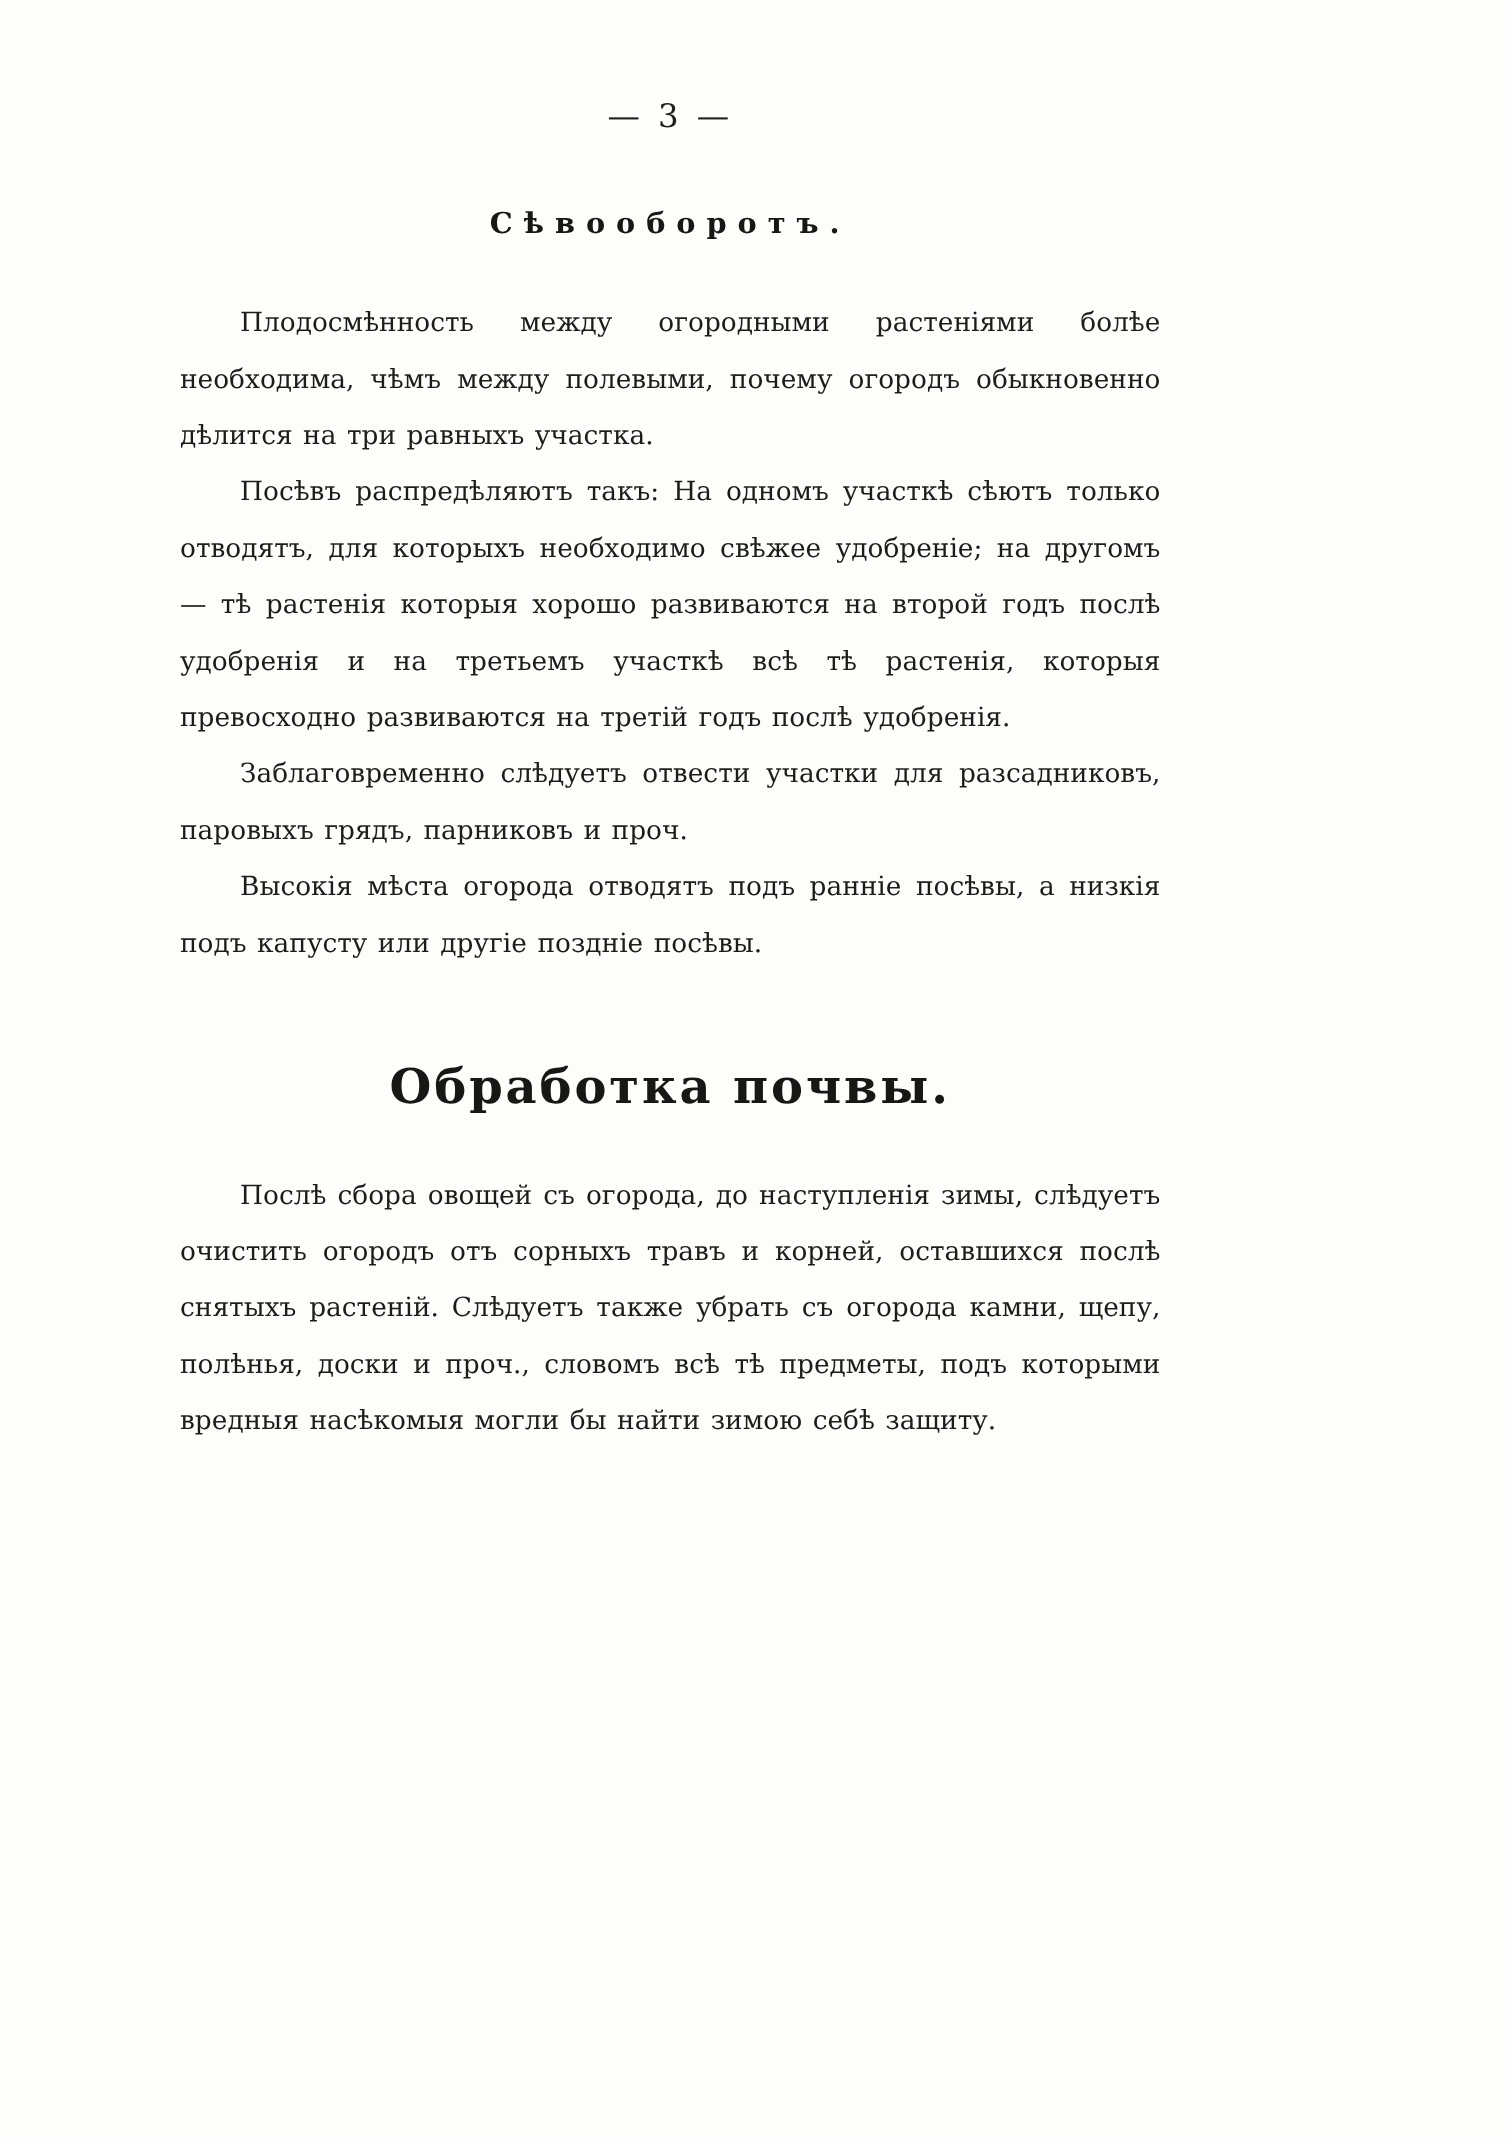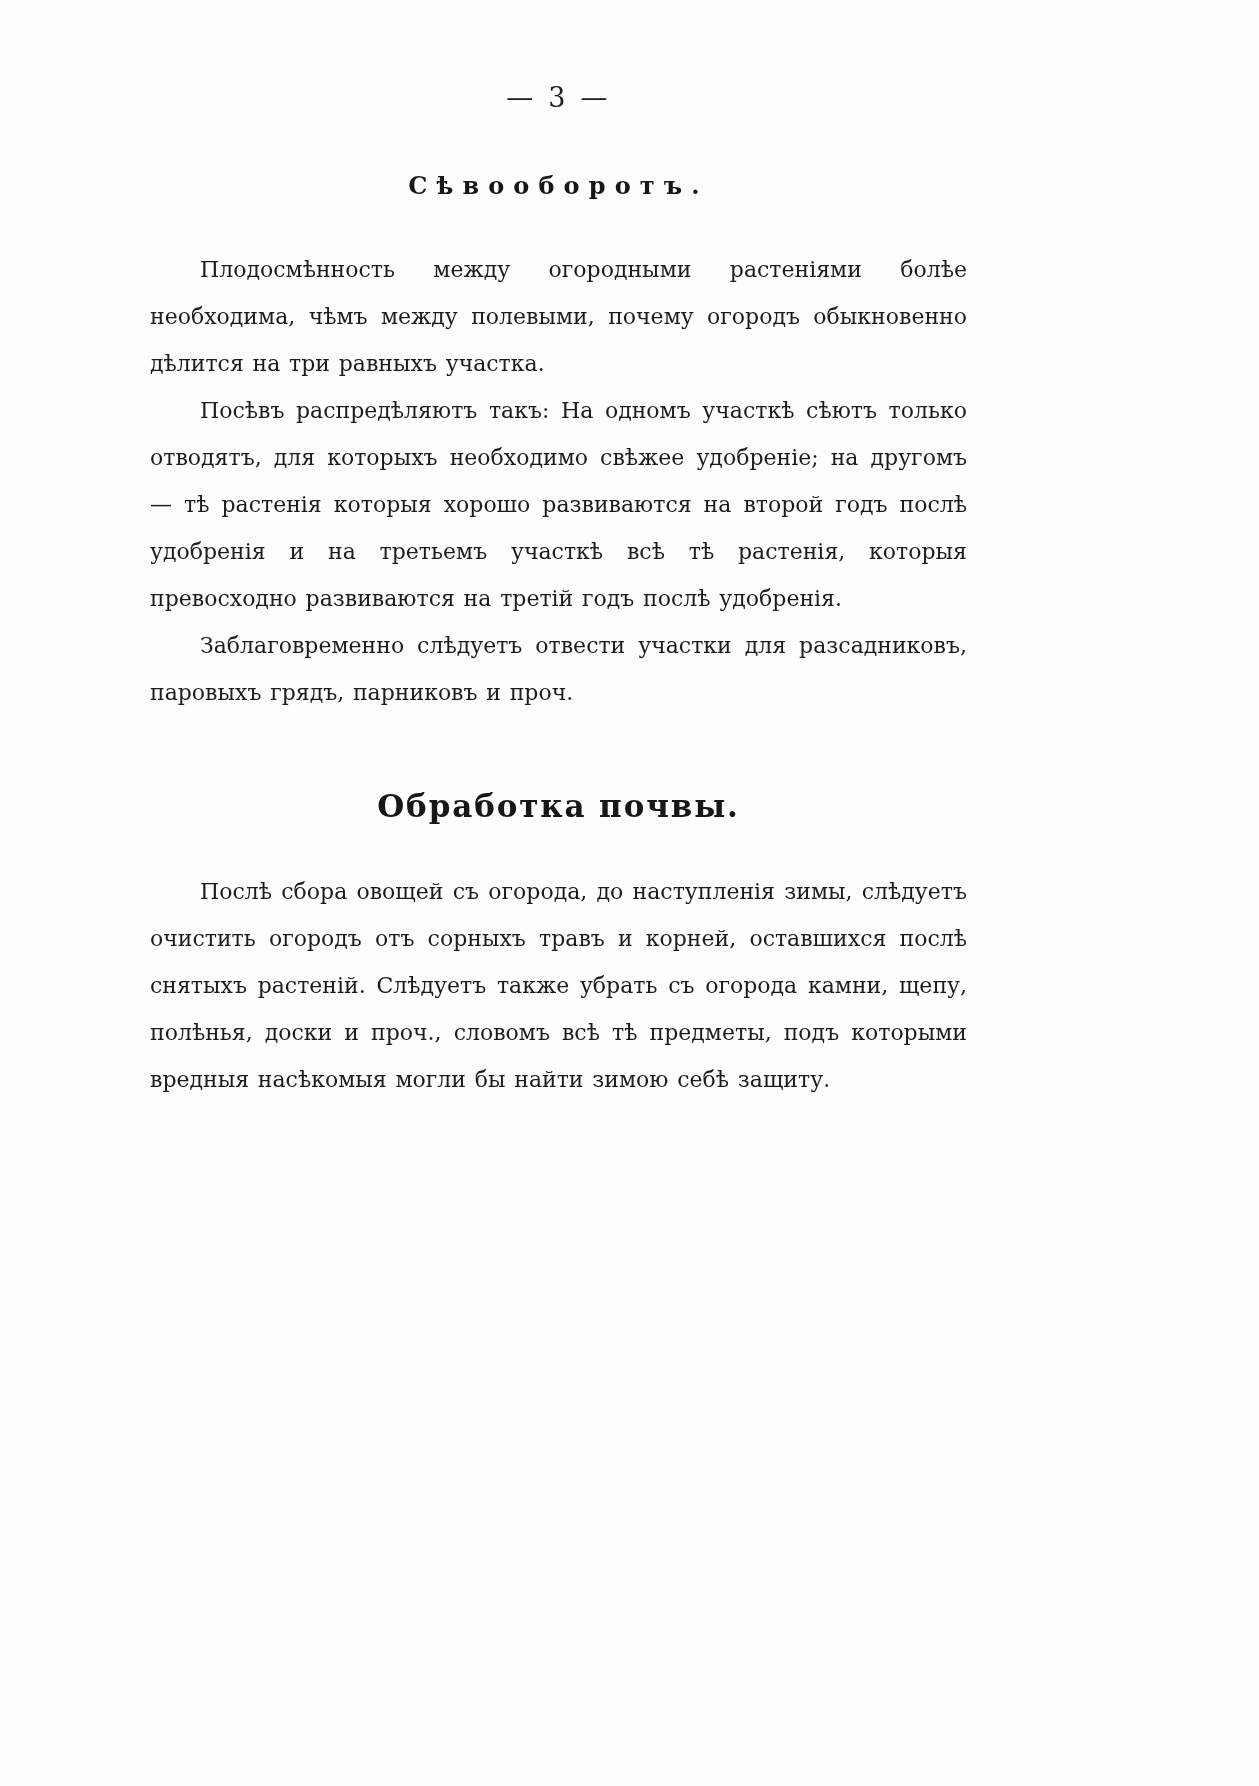--- a/index.html
+++ b/index.html
@@ -32,21 +32,21 @@
     margin: 58px 0 46px 0;
     text-align: center;
     font-size: 24px;
     font-weight: bold;
     letter-spacing: 0.38em;
     color: #171715;
   }
   .section-heading {
     margin: 72px 0 44px 0;
     text-align: center;
-    font-size: 31px;
+    font-size: 40px;
     font-weight: bold;
     letter-spacing: 0.06em;
     color: #171715;
   }
   .para {
     margin: 0;
     font-size: 22px;
     line-height: 47px;
     text-align: justify;
     text-indent: 50px;
@@ -66,20 +66,21 @@
   <div class="content">
 
     <div class="page-number">— 3 —</div>
 
     <div class="sec1">
       <h1 class="doc-title">Сѣвооборотъ.</h1>
 
       <p class="para">Плодосмѣнность между огородными растеніями болѣе необходима, чѣмъ между полевыми, почему огородъ обыкновенно дѣлится на три равныхъ участка.</p>
       <p class="para">Посѣвъ распредѣляютъ такъ: На одномъ участкѣ сѣютъ только отводятъ, для которыхъ необходимо свѣжее удобреніе; на другомъ — тѣ растенія которыя хорошо развиваются на второй годъ послѣ удобренія и на третьемъ участкѣ всѣ тѣ растенія, которыя превосходно развиваются на третій годъ послѣ удобренія.</p>
       <p class="para">Заблаговременно слѣдуетъ отвести участки для разсадниковъ, паровыхъ грядъ, парниковъ и проч.</p>
+      <p class="para">Высокія мѣста огорода отводятъ подъ ранніе посѣвы, а низкія подъ капусту или другіе поздніе посѣвы.</p>
     </div>
 
     <div class="sec2">
       <h2 class="section-heading">Обработка почвы.</h2>
 
       <p class="para">Послѣ сбора овощей съ огорода, до наступленія зимы, слѣдуетъ очистить огородъ отъ сорныхъ травъ и корней, оставшихся послѣ снятыхъ растеній. Слѣдуетъ также убрать съ огорода камни, щепу, полѣнья, доски и проч., словомъ всѣ тѣ предметы, подъ которыми вредныя насѣкомыя могли бы найти зимою себѣ защиту.</p>
 
     </div>
 
   </div>

